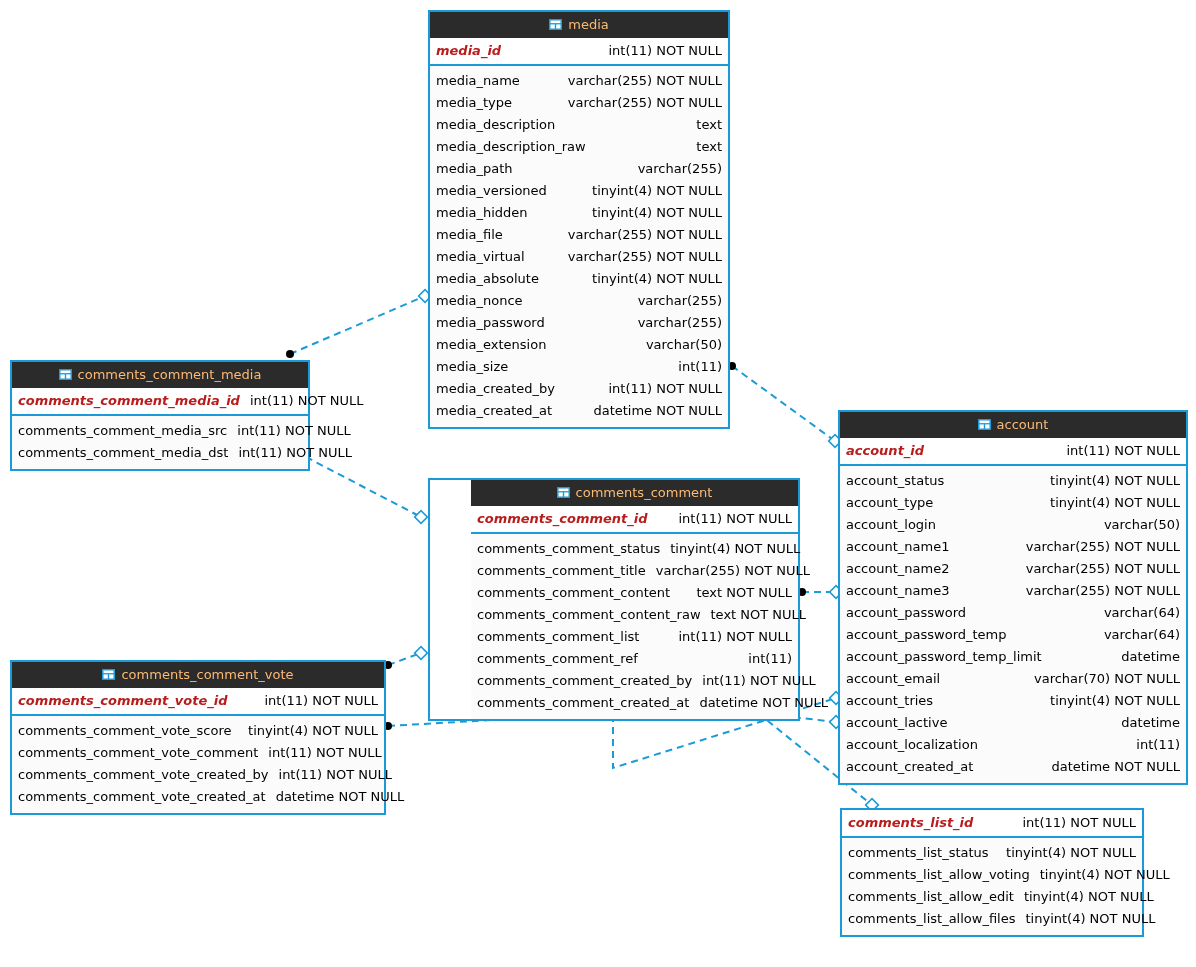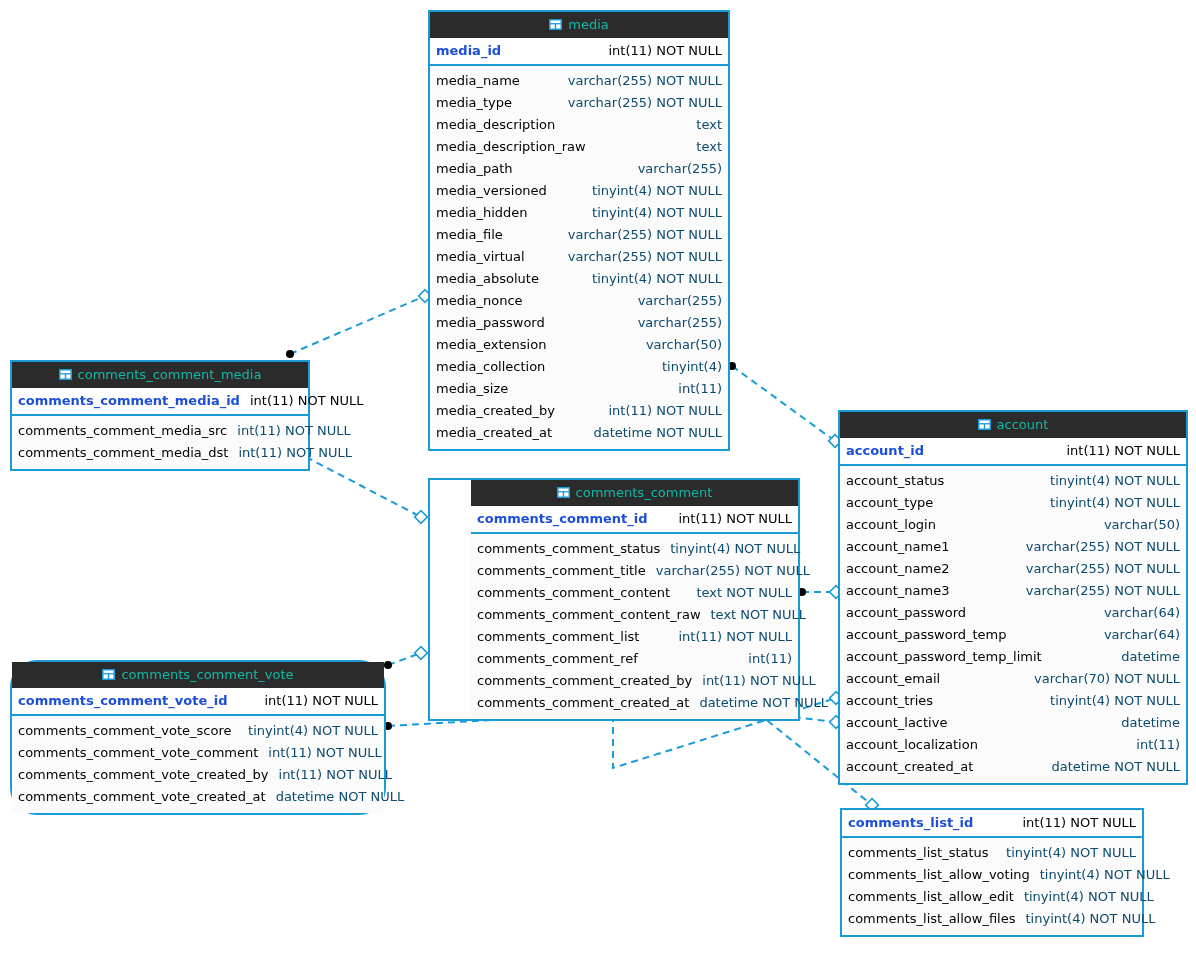--- a/index.html
+++ b/index.html
@@ -31,21 +31,21 @@
   }
   .entity {
     position: absolute;
     box-sizing: border-box;
     border: 2px solid #1a9bd7;
     background: #ffffff;
     box-shadow: 0 0 0 0 rgba(0,0,0,0);
   }
   .entity-header {
     background: #2b2b2b;
-    color: #14b8a6;
+    color: #fdba74;
     font-size: 13px;
     line-height: 15px;
     padding: 5px 6px 6px 6px;
     text-align: center;
     white-space: nowrap;
     display: flex;
     align-items: center;
     justify-content: center;
     gap: 6px;
   }
@@ -64,49 +64,50 @@
     font-size: 13px;
     line-height: 15px;
     padding: 5px 6px 6px 6px;
     border-bottom: 2px solid #1a9bd7;
     background: #ffffff;
     white-space: nowrap;
     gap: 10px;
   }
   .pk-row .col-name {
     font-weight: bold;
-    color: #1d4ed8;
+    color: #b91c1c;
+    font-style: italic;
   }
   .pk-row .col-type {
     color: #000000;
   }
   .body-rows {
     padding: 4px 0 5px 0;
     background: #fbfbfb;
   }
   .attr-row {
     display: flex;
     justify-content: space-between;
     align-items: baseline;
     font-size: 13px;
     line-height: 16px;
     padding: 3px 6px 3px 6px;
     white-space: nowrap;
     gap: 10px;
     color: #000000;
   }
   .attr-row .col-name { color: #000000; }
-  .attr-row .col-type { color: #0c4a6e; }
+  .attr-row .col-type { color: #000000; }
 
   
   #ent-media            { left: 428px; top: 10px;  width: 302px; }
   #ent-ccmedia          { left: 10px;  top: 360px; width: 300px; }
   #ent-account          { left: 838px; top: 410px; width: 350px; }
   #ent-cc               { left: 428px; top: 478px; width: 372px; padding-left: 41px; }
-  #ent-ccvote           { left: 10px;  top: 660px; width: 376px; border-radius: 27px; }
+  #ent-ccvote           { left: 10px;  top: 660px; width: 376px; }
   #ent-cclist           { left: 840px; top: 808px; width: 304px; }
 
   .link-line {
     stroke: #1a9bd7;
     stroke-width: 2;
     stroke-dasharray: 7 5;
     fill: none;
   }
   .link-dot {
     fill: #000000;
@@ -241,24 +242,20 @@
         </div>
       <div class="attr-row">
           <span class="col-name">media_password</span>
           <span class="col-type">varchar(255)</span>
         </div>
       <div class="attr-row">
           <span class="col-name">media_extension</span>
           <span class="col-type">varchar(50)</span>
         </div>
       <div class="attr-row">
-          <span class="col-name">media_collection</span>
-          <span class="col-type">tinyint(4)</span>
-        </div>
-      <div class="attr-row">
           <span class="col-name">media_size</span>
           <span class="col-type">int(11)</span>
         </div>
       <div class="attr-row">
           <span class="col-name">media_created_by</span>
           <span class="col-type">int(11) NOT NULL</span>
         </div>
       <div class="attr-row">
           <span class="col-name">media_created_at</span>
           <span class="col-type">datetime NOT NULL</span>

